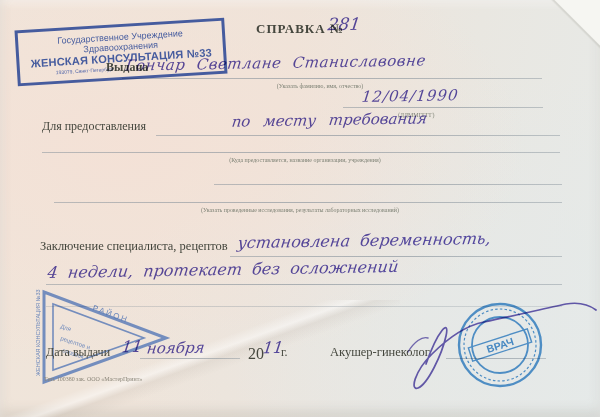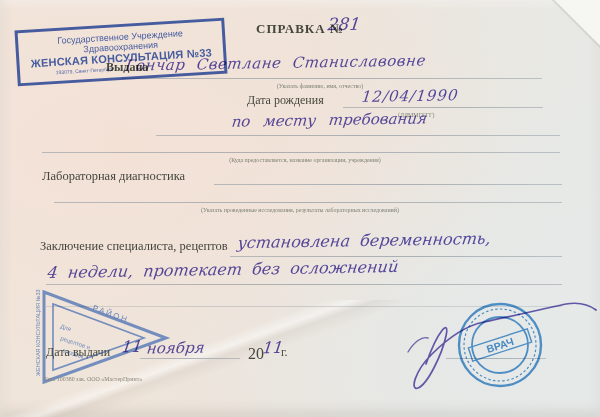--- a/index.html
+++ b/index.html
@@ -45,31 +45,30 @@
   <div class="crease"></div>
 
   <div class="printed bold" style="left:256px;top:21px;font-size:13px;letter-spacing:1px;">СПРАВКА №</div>
   <div class="hand" style="left:328px;top:14px;font-size:17px;">281</div>
 
   <div class="printed bold" style="left:106px;top:60px;font-size:12px;">Выдана</div>
   <div class="hand" style="left:126px;top:54px;font-size:15px;word-spacing:6px;letter-spacing:.5px;">Гончар  Светлане  Станиславовне</div>
   <div class="rule" style="left:122px;top:78px;width:420px;"></div>
   <div class="caption center" style="left:205px;top:81px;width:230px;">(Указать фамилию, имя, отчество)</div>
 
-  <div class="printed" style="left:247px;top:93px;font-size:12px;">Дата рождения</div>
   <div class="hand" style="left:362px;top:87px;font-size:15px;letter-spacing:1px;">12/04/1990</div>
   <div class="rule" style="left:343px;top:107px;width:200px;"></div>
   <div class="caption" style="left:398px;top:110px;">(ДДММГГГГ)</div>
 
+  <div class="printed" style="left:42px;top:119px;font-size:12px;">Для предоставления</div>
   <div class="hand" style="left:232px;top:111px;font-size:15px;word-spacing:8px;">по  месту  требования</div>
   <div class="rule" style="left:156px;top:135px;width:404px;"></div>
   <div class="rule" style="left:42px;top:152px;width:518px;"></div>
   <div class="caption center" style="left:165px;top:155px;width:280px;">(Куда предоставляется, название организации, учреждения)</div>
 
-  <div class="printed" style="left:42px;top:169px;font-size:12.5px;">Лабораторная диагностика</div>
   <div class="rule" style="left:214px;top:184px;width:348px;"></div>
   <div class="rule" style="left:54px;top:202px;width:508px;"></div>
   <div class="caption center" style="left:115px;top:205px;width:370px;">(Указать проведенные исследования, результаты лабораторных исследований)</div>
 
   <div class="printed" style="left:40px;top:239px;font-size:12.5px;">Заключение специалиста, рецептов</div>
   <div class="hand" style="left:238px;top:231px;font-size:16px;word-spacing:5px;">установлена беременность,</div>
   <div class="rule" style="left:230px;top:256px;width:332px;"></div>
   <div class="hand" style="left:48px;top:260px;font-size:16px;word-spacing:5px;">4 недели, протекает без осложнений</div>
   <div class="rule" style="left:46px;top:284px;width:516px;"></div>
   <div class="rule faint" style="left:46px;top:306px;width:516px;"></div>
@@ -95,20 +94,21 @@
     </g>
   </svg>
 
   <div class="printed" style="left:46px;top:345px;font-size:12px;">Дата выдачи</div>
   <div class="hand" style="left:122px;top:337px;font-size:16px;">11</div>
   <div class="rule" style="left:140px;top:358px;width:100px;"></div>
   <div class="hand" style="left:147px;top:339px;font-size:15px;">ноября</div>
   <div class="printed" style="left:248px;top:345px;font-size:16px;">20</div>
   <div class="hand" style="left:263px;top:338px;font-size:16px;">11</div>
   <div class="printed" style="left:281px;top:345px;font-size:12px;">г.</div>
+  <div class="printed" style="left:330px;top:345px;font-size:12.5px;">Акушер-гинеколог</div>
   <div class="rule" style="left:446px;top:358px;width:100px;"></div>
 
   <svg class="stamp-svg" style="left:455px;top:300px;" width="90" height="90" viewBox="0 0 90 90">
     <g stroke="#3a8ad2" fill="none" opacity="0.85">
       <circle cx="45" cy="45" r="41" stroke-width="2.4"></circle>
       <circle cx="45" cy="45" r="36" stroke-width="1.2" stroke-dasharray="2.5,2.2"></circle>
       <circle cx="45" cy="45" r="28" stroke-width="1.8"></circle>
       <g transform="rotate(-18 45 45)">
         <rect x="14" y="38" width="62" height="14" stroke-width="1.4"></rect>
       </g>

